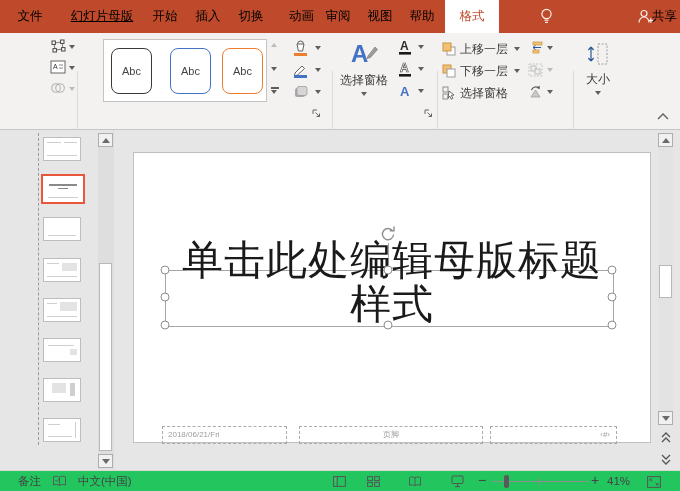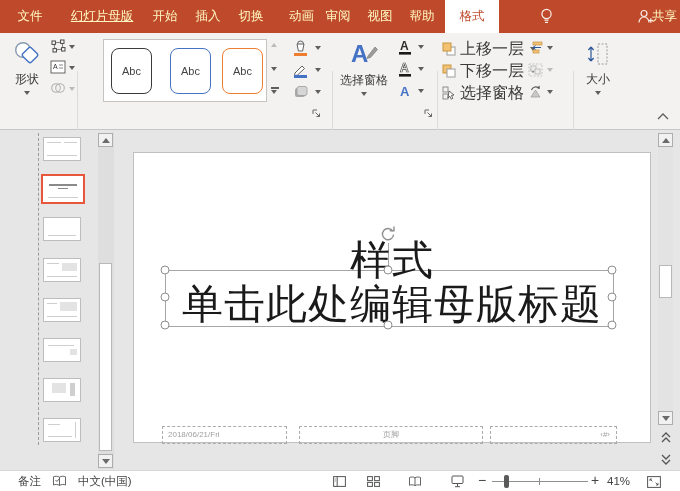--- a/index.html
+++ b/index.html
@@ -2,56 +2,56 @@
 <html><head>
 <meta charset="utf-8">
 <style>
   html,body{margin:0;padding:0;}
   body{width:680px;height:491px;overflow:hidden;position:relative;
        font-family:"Liberation Sans","DejaVu Sans",sans-serif;
        background:#E6E6E6;-webkit-font-smoothing:antialiased;}
   .abs{position:absolute;}
   
   .tabbar{left:0;top:0;width:680px;height:33px;background:#BF4A2B;}
-  .tab{top:0;height:33px;line-height:33px;text-align:center;color:#fef9c3;font-size:12.5px;cursor:default;}
+  .tab{top:0;height:33px;line-height:33px;text-align:center;color:#000000;font-size:12.5px;cursor:default;}
   .tab.active{background:#FFFFFF;color:#BF4A2B;}
   
   .ribbon{left:0;top:33px;width:680px;height:97px;background:#F3F2F1;border-bottom:1px solid #C8C6C4;box-sizing:border-box;}
   .gdiv{top:38px;height:84px;width:1px;background:#DCDADA;}
   .glabel{top:107px;height:14px;line-height:14px;font-size:11px;color:#605E5C;text-align:center;}
   .btnlabel{font-size:12px;color:#3B3A39;}
   .cd{width:0;height:0;border-left:3.5px solid transparent;border-right:3.5px solid transparent;border-top:4px solid #5F5E5C;}
   .cu{width:0;height:0;border-left:3.5px solid transparent;border-right:3.5px solid transparent;border-bottom:4px solid #5F5E5C;}
   .cd.dim{border-top-color:#BDBBB9;}
   .morebar{width:8px;height:2px;background:#5F5E5C;margin:0 auto 1px auto;}
   .gallery{left:103px;top:6px;width:164px;height:63px;background:#FFFFFF;border:1px solid #C6C4C2;box-sizing:border-box;}
   .abc{top:8px;width:41px;height:46px;border-radius:8px;box-sizing:border-box;background:#fff;
        display:flex;align-items:center;justify-content:center;font-size:11px;color:#444;}
-  .rowlbl{font-size:16px;color:#3B3A39;line-height:16px;}
+  .rowlbl{font-size:12px;color:#3B3A39;line-height:16px;}
   
   .mainbg{left:0;top:130px;width:680px;height:340px;background:#E6E6E6;}
   .paneldivider{left:113px;top:130px;width:1px;height:340px;background:#DDDDDD;}
   .hline{left:38px;top:133px;width:0;height:312px;border-left:1px dashed #9A9A9A;}
   .thumb{left:43px;width:38px;height:24px;background:#FFFFFF;border:1px solid #BDBDBD;box-sizing:border-box;}
   .thumb.sel{left:41px;width:44px;height:30px;border:2px solid #E8573C;}
   .skl{position:absolute;background:#CFCFCF;height:1px;}
   .skd{position:absolute;background:#8A8A8A;height:2px;}
   .sb{box-sizing:border-box;background:#F1F1F1;border:1px solid #ADADAD;display:flex;align-items:center;justify-content:center;}
   .sbtrack{background:#DEDEDE;}
   .sbthumb{box-sizing:border-box;background:#FFFFFF;border:1px solid #B8B8B8;}
   .tri-u{width:0;height:0;border-left:4px solid transparent;border-right:4px solid transparent;border-bottom:5px solid #6B6B6B;}
   .tri-d{width:0;height:0;border-left:4px solid transparent;border-right:4px solid transparent;border-top:5px solid #6B6B6B;}
   
   .slide{left:133px;top:152px;width:518px;height:291px;background:#FFFFFF;border:1px solid #C0C0C0;box-sizing:border-box;}
   .selbox{left:165px;top:270px;width:447px;height:55px;border:1px solid #A6A6A6;z-index:5;}
   .hd{width:9px;height:9px;border-radius:50%;background:#FFFFFF;border:1px solid #8E8E8E;box-sizing:border-box;z-index:7;transform:translate(-50%,-50%);}
   .titletext{left:133px;top:238px;width:518px;text-align:center;font-size:41px;line-height:44px;color:#1A1A1A;z-index:6;letter-spacing:1px;}
   .ph{top:426px;height:18px;border:1px dashed #ABABAB;box-sizing:border-box;font-size:8px;color:#9E9E9E;line-height:16px;}
   
-  .statusbar{left:0;top:470px;width:680px;height:21px;background:#ffffff;border-top:1px solid #D8D8D8;box-sizing:border-box;}
+  .statusbar{left:0;top:470px;width:680px;height:21px;background:#22c55e;border-top:1px solid #D8D8D8;box-sizing:border-box;}
   .st{font-size:11.5px;color:#444;line-height:20px;}
 </style>
 </head>
 <body>
 
 <div class="abs tabbar">
   <div class="abs tab" style="left:12px;width:36px;">文件</div>
   <div class="abs tab" style="left:60px;width:84px;text-decoration:underline;">幻灯片母版</div>
   <div class="abs tab" style="left:146px;width:38px;">开始</div>
   <div class="abs tab" style="left:189px;width:38px;">插入</div>
@@ -70,28 +70,20 @@
     <circle cx="6" cy="4.5" r="3" fill="none" stroke="#FBEFEA" stroke-width="1.2"></circle>
     <path d="M1 13.5 a5 5.5 0 0 1 10 0" fill="none" stroke="#FBEFEA" stroke-width="1.2"></path>
     <line x1="10.5" y1="11.5" x2="15" y2="11.5" stroke="#FBEFEA" stroke-width="1.2"></line>
     <line x1="12.8" y1="9.2" x2="12.8" y2="13.8" stroke="#FBEFEA" stroke-width="1.2"></line>
   </svg>
   <div class="abs tab" style="left:652px;width:28px;text-align:left;">共享</div>
 </div>
 
 <div class="abs ribbon">
 
-  <div class="abs" style="left:6px;top:5px;width:42px;height:72px;text-align:center;">
-    <svg width="26" height="26" viewBox="0 0 26 26" style="margin-top:3px;">
-      <circle cx="9" cy="9" r="7.3" fill="#fff" stroke="#8A9BB0" stroke-width="1.4"></circle>
-      <rect x="10" y="8" width="12" height="12" rx="2" transform="rotate(45 16 14)" fill="#fff" stroke="#4472C4" stroke-width="1.4"></rect>
-    </svg>
-    <div class="btnlabel">形状</div>
-    <div class="cd" style="margin:3px auto 0;"></div>
-  </div>
   <div class="abs" style="left:50px;top:6px;">
     <svg width="16" height="14" viewBox="0 0 16 14">
       <path d="M4 4 L12 3 L13 10 L5 11 Z" fill="none" stroke="#7A7A7A" stroke-width="1"></path>
       <rect x="2" y="2" width="3.4" height="3.4" fill="#fff" stroke="#444"></rect>
       <rect x="10.6" y="1" width="3.4" height="3.4" fill="#fff" stroke="#444"></rect>
       <rect x="11.6" y="8.6" width="3.4" height="3.4" fill="#fff" stroke="#444"></rect>
       <rect x="3" y="9.6" width="3.4" height="3.4" fill="#fff" stroke="#444"></rect>
     </svg>
   </div>
   <div class="abs cd" style="left:69px;top:12px;"></div>
@@ -311,22 +303,22 @@
 <div class="abs slide"></div>
 
 <div class="abs" style="left:388px;top:243px;width:1px;height:27px;background:#A6A6A6;z-index:5;"></div>
 <svg class="abs" style="left:379px;top:225px;z-index:7;" width="18" height="18" viewBox="0 0 18 18">
   <path d="M13.8 6.2 A5.6 5.6 0 1 0 14.6 9.5" fill="none" stroke="#8F8F8F" stroke-width="1.4"></path>
   <path d="M10.8 5.8 h4.2 v-4.2" fill="none" stroke="#8F8F8F" stroke-width="1.4"></path>
 </svg>
 
 <div class="abs selbox"></div>
 <div class="abs titletext">
+  <div>单击此处编辑母版标题</div>
   <div>样式</div>
-  <div>单击此处编辑母版标题</div>
 </div>
 <div class="abs hd" style="left:165px;top:270px;"></div>
 <div class="abs hd" style="left:388px;top:270px;"></div>
 <div class="abs hd" style="left:612px;top:270px;"></div>
 <div class="abs hd" style="left:165px;top:297px;"></div>
 <div class="abs hd" style="left:612px;top:297px;"></div>
 <div class="abs hd" style="left:165px;top:325px;"></div>
 <div class="abs hd" style="left:388px;top:325px;"></div>
 <div class="abs hd" style="left:612px;top:325px;"></div>
 

